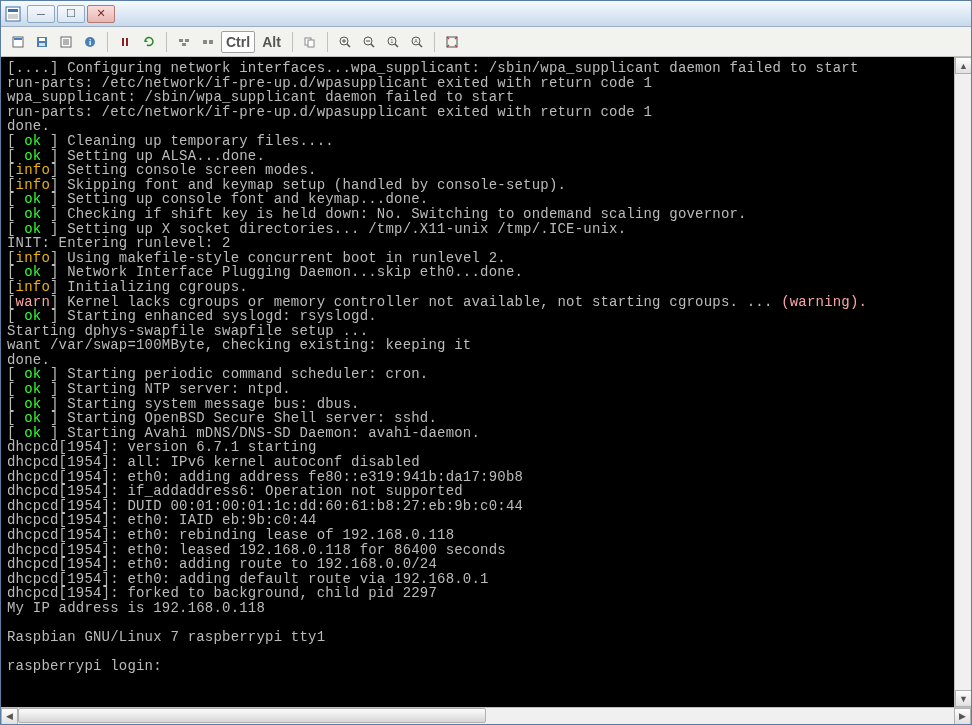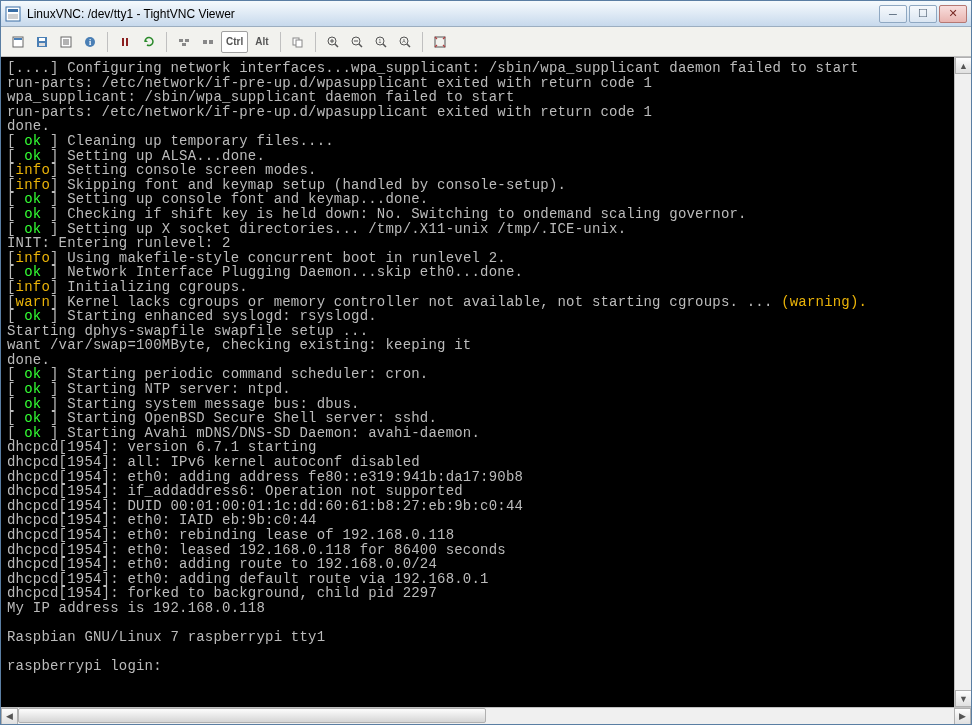--- a/index.html
+++ b/index.html
@@ -59,41 +59,41 @@
 .tbtn {
   width: 22px; height: 22px;
   display: flex; align-items: center; justify-content: center;
   border: 1px solid transparent;
   border-radius: 2px;
   cursor: pointer;
   font-size: 13px;
   color: #333;
 }
 .tsep { width:1px; height:20px; background:#c0c0c0; margin:0 4px; }
-.tbtn.text { width:auto; padding:0 4px; font-size:10px; font-weight:bold; color:#555;}
+.tbtn.text { width:auto; padding:0 4px; font-size:14px; font-weight:bold; color:#555;}
 .tbtn.ctrl { border:1px solid #a0a0a0; background:#fff;}
 
 .terminal-wrap {
   flex: 1;
   background: #000;
   position: relative;
   overflow: hidden;
 }
 .terminal {
   font-family: "Courier New", monospace;
   font-size: 14px;
   line-height: 14.6px;
   color: #ccc;
   padding: 4px 6px 2px 6px;
   white-space: pre;
   letter-spacing: 0.2px;
 }
 .terminal .ok { color: #33ff33; text-align: right; }
 .terminal .info { color: #eab308; }
-.terminal .warn { color: #eab308; }
+.terminal .warn { color: #fca5a5; }
 .terminal .plain { color: #bbb; }
 .terminal .br { color: #bbb; }
 
 .scrollbar-h {
   position: absolute;
   left: 0; right: 0; bottom: 0;
   height: 17px;
   background: #f0f0f0;
   border-top: 1px solid #c0c0c0;
   display: flex; align-items: center;
@@ -142,21 +142,20 @@
 
 <div class="window">
   <div class="titlebar">
     <span class="app-icon">
       <svg width="16" height="16" viewBox="0 0 16 16">
           <rect x="1" y="1" width="14" height="14" fill="#fff" stroke="#3a6ea5"></rect>
           <rect x="3" y="3" width="10" height="3" fill="#3a6ea5"></rect>
           <rect x="3" y="8" width="10" height="5" fill="#d0d0d0"></rect>
         </svg>
     </span>
-    <span class="title-text">LinuxVNC: /dev/tty1 - TightVNC Viewer</span>
     <div class="win-buttons">
       <div class="win-btn">─</div>
       <div class="win-btn">☐</div>
       <div class="win-btn close">✕</div>
     </div>
   </div>
 
   <div class="toolbar">
     <div class="tbtn">
         <svg width="14" height="14" viewBox="0 0 14 14">

